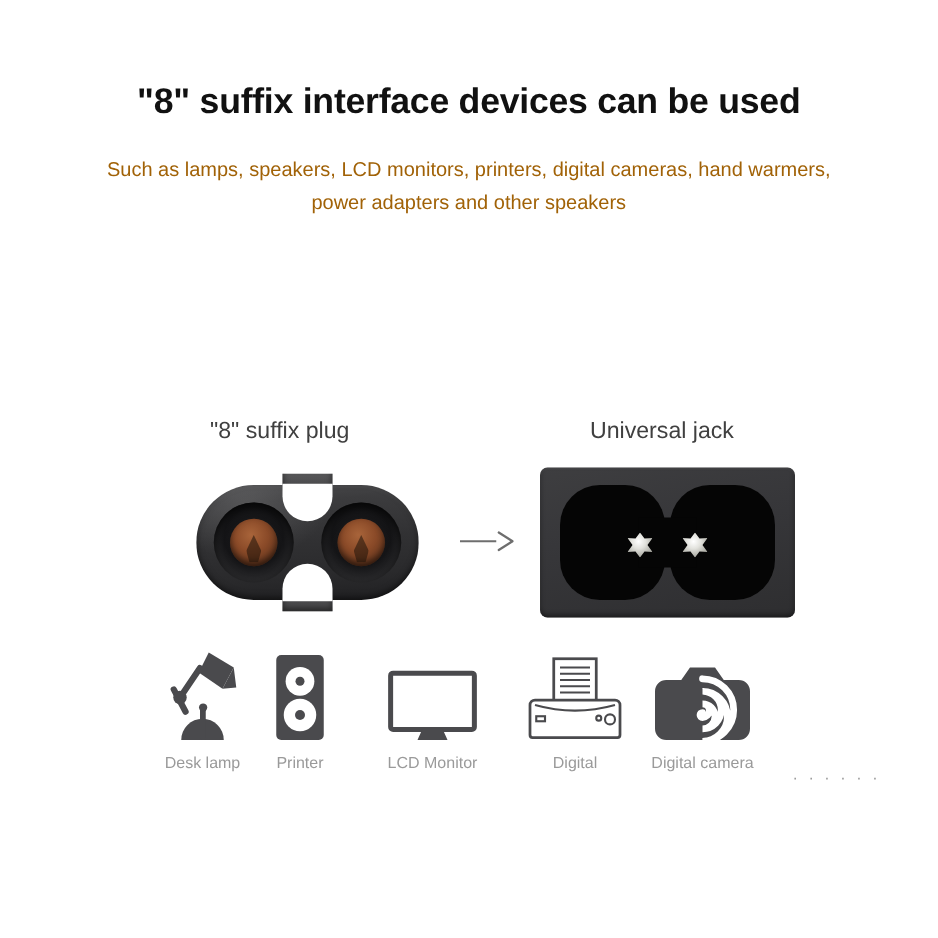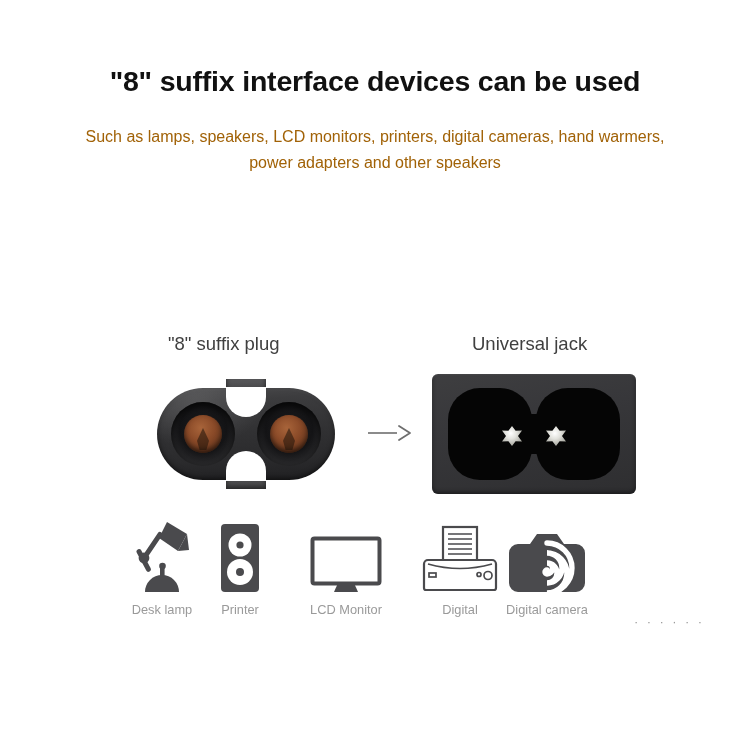--- a/index.html
+++ b/index.html
@@ -232,21 +232,21 @@
   .device .dev-label {
     margin-top: 8px;
     font-size: 12.8px;
     color: #9a9a9a;
     white-space: nowrap;
   }
   .d-lamp     { left: 112px; width: 100px; }
   .d-speakers { left: 200px; width: 80px; }
   .d-monitor  { left: 298px; width: 96px; }
   .d-printer  { left: 412px; width: 96px; }
-  .d-camera   { left: 497px; width: 100px; }
+  .d-camera   { left: 512px; width: 100px; }
 
   .ellipsis {
     position: absolute;
     left: 634px;
     top: 614px;
     font-size: 13px;
     color: #9a9a9a;
     letter-spacing: 2.4px;
     white-space: nowrap;
   }

